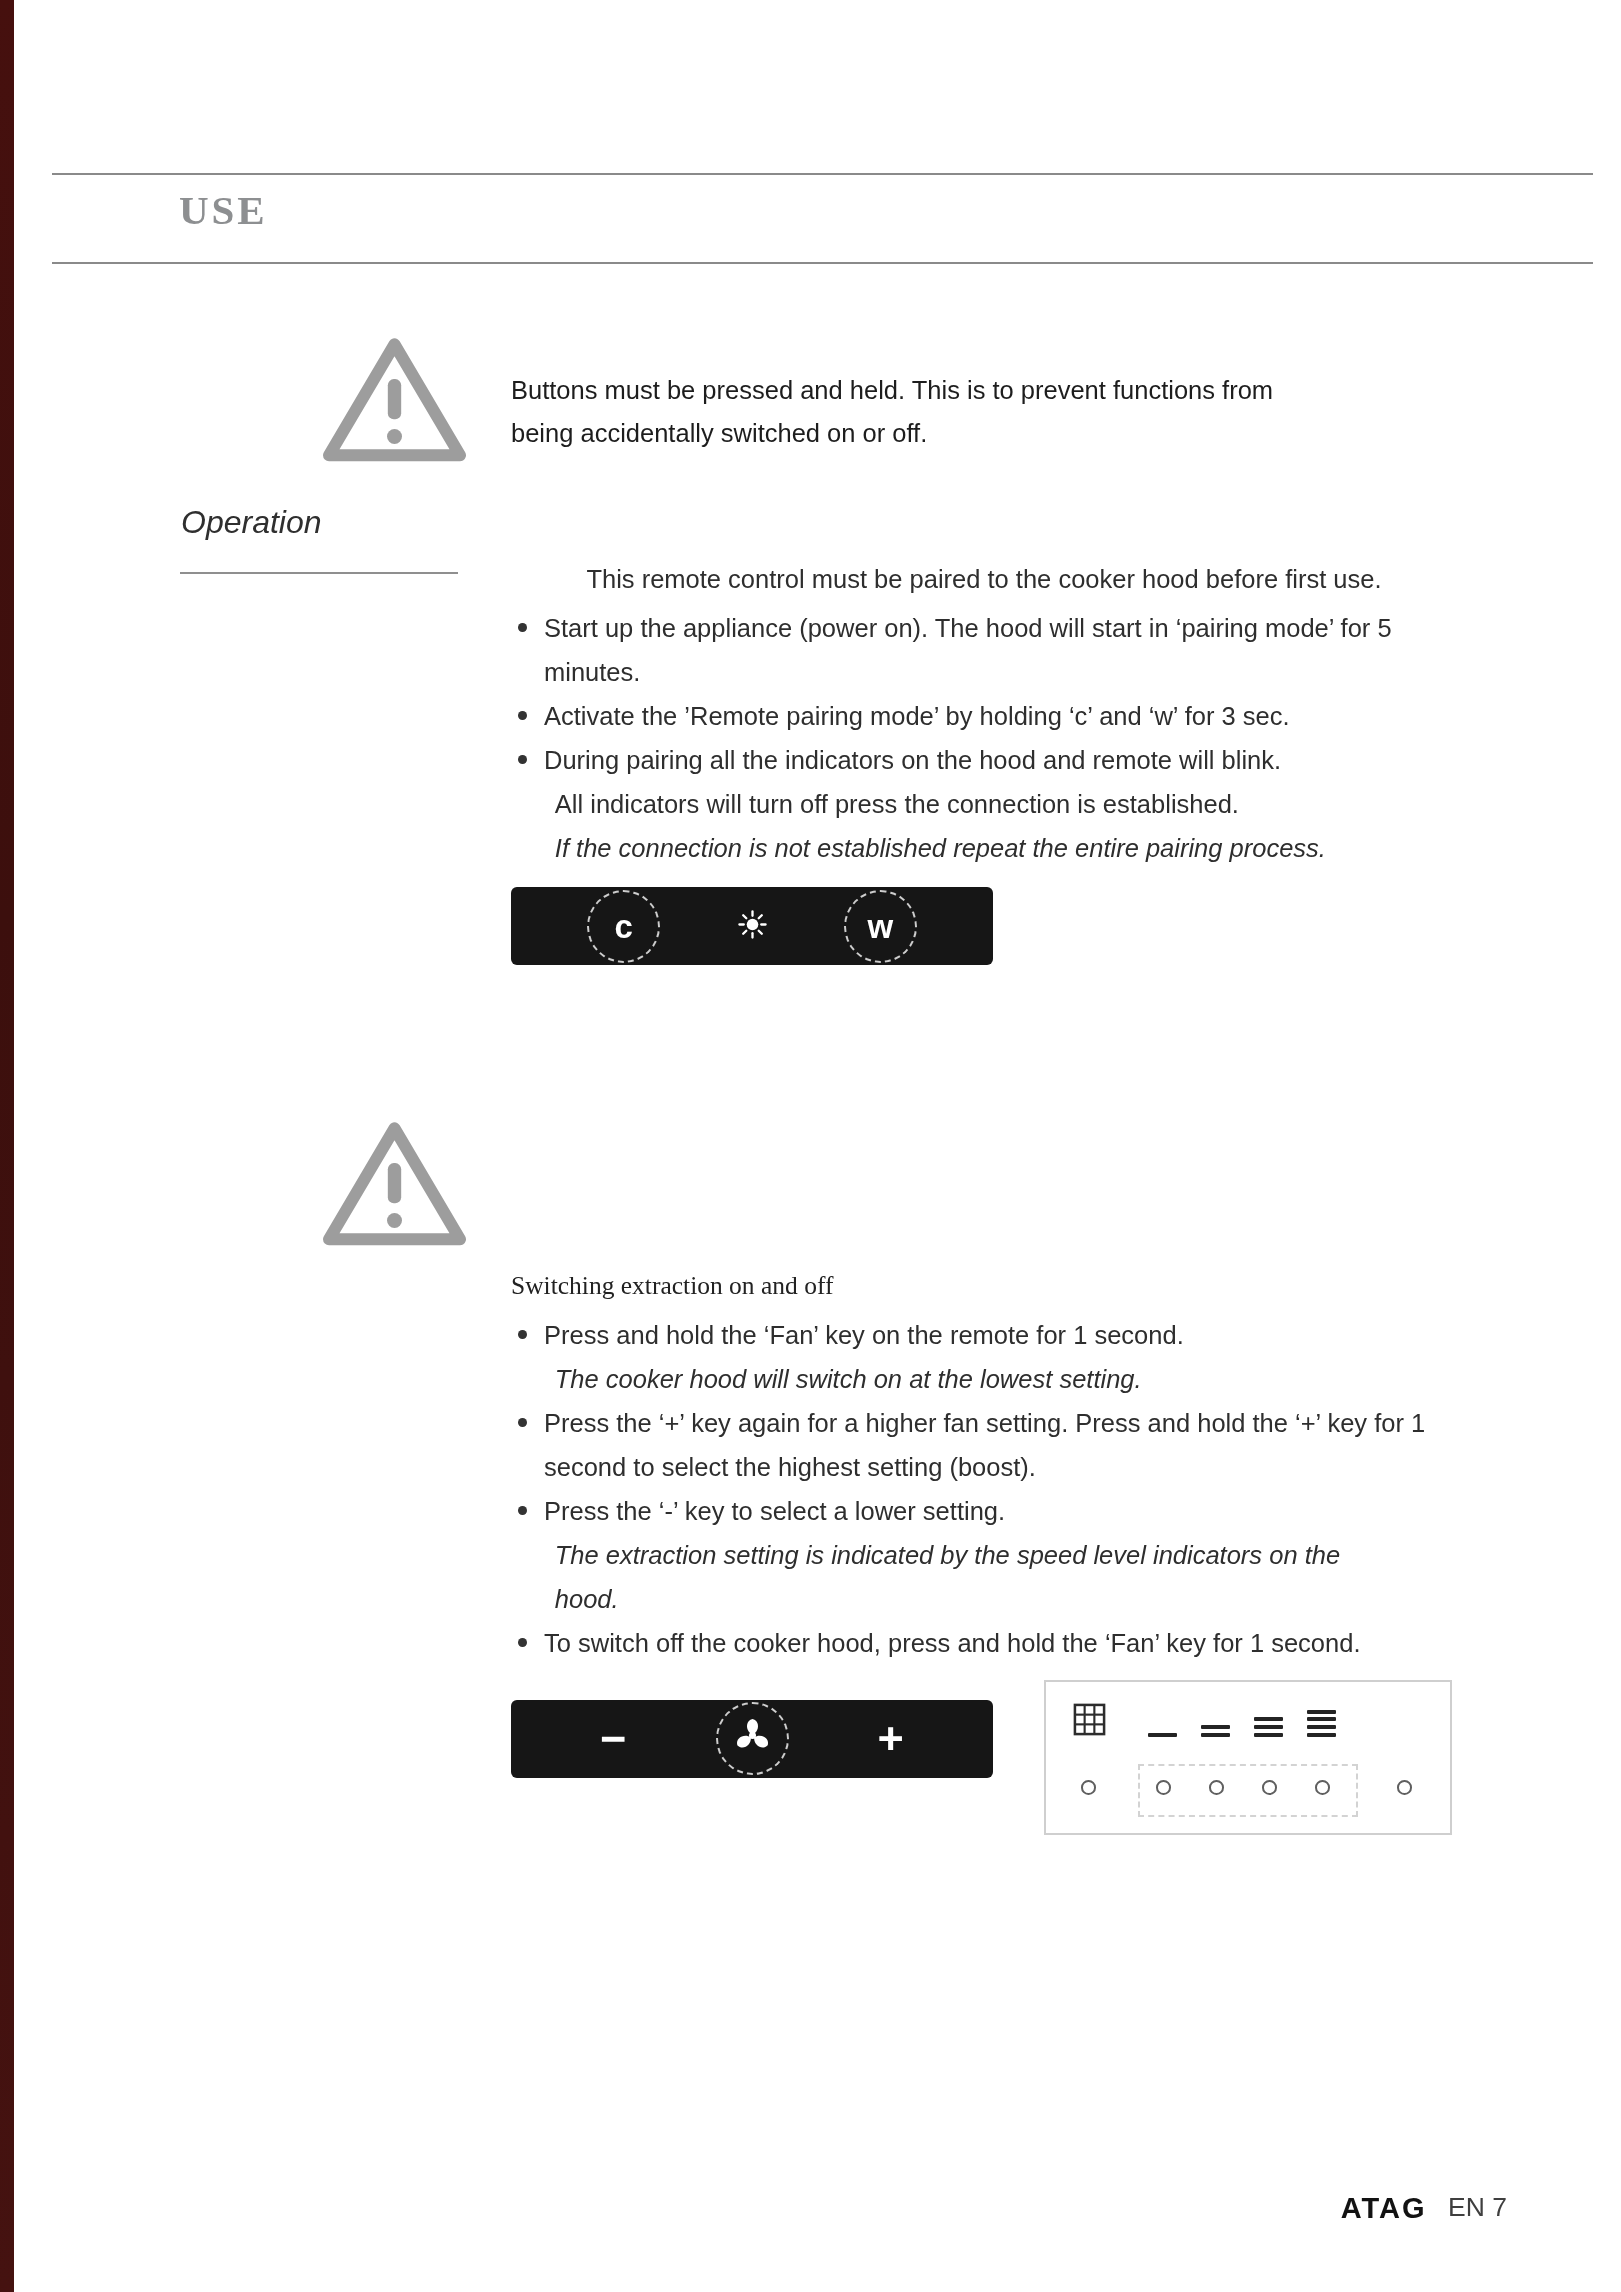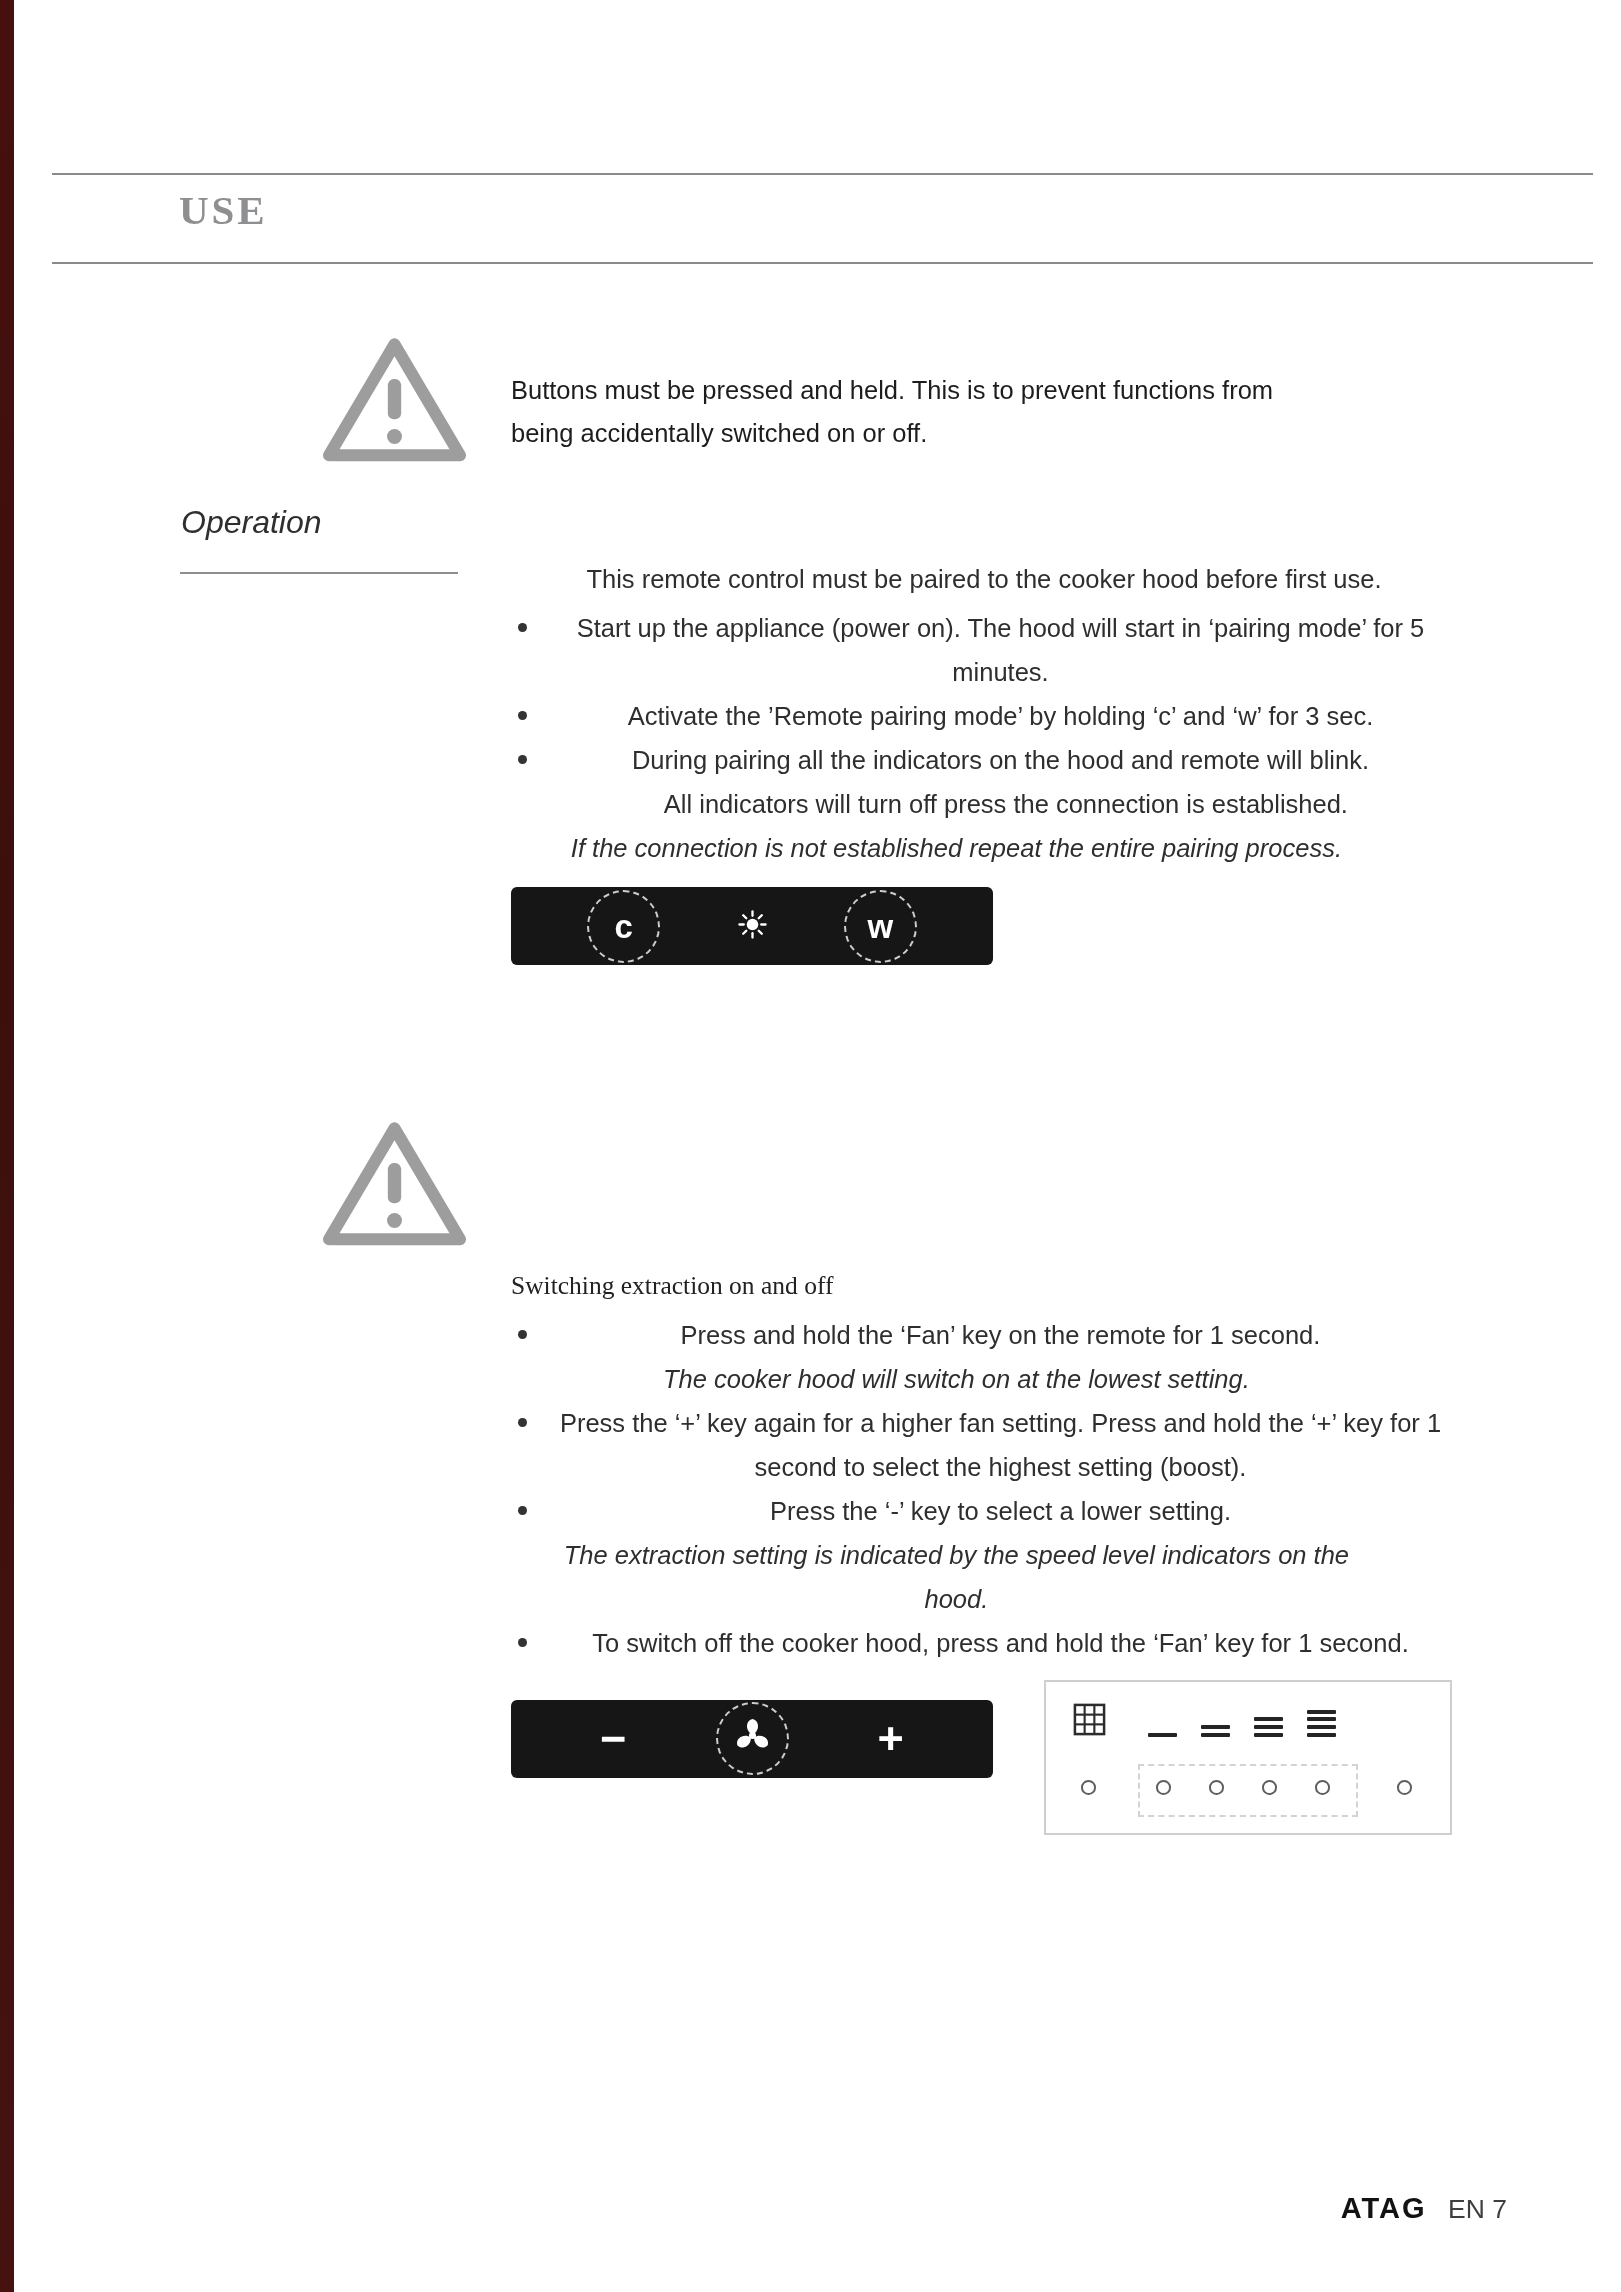--- a/index.html
+++ b/index.html
@@ -50,21 +50,21 @@
   .col { position:absolute; left:511px; width:946px; }
   .col-pairing { top:557px; }
   .col-extraction { top:1266px; }
 
   .serif-sub {
     font-family:"Liberation Serif", serif; font-size:25.5px; color:#222;
     margin:0 0 7.8px 0; line-height:39px;
   }
   .intro { font-size:25.5px; line-height:45px; margin:0; color:#2e2e2e;text-align:center; }
 
-  ul.bullets { list-style:none; margin:3.9px 0 0 0; padding:0;text-align:center; }
+  ul.bullets { list-style:none; margin:3.9px 0 0 0; padding:0; }
   ul.bullets li {
     position:relative; padding-left:33px; font-size:25.5px; line-height:44px; color:#2e2e2e;
   }
   ul.bullets li::before {
     content:""; position:absolute; left:6.9px; top:17.6px;
     width:8.8px; height:8.8px; border-radius:50%; background:#333;
   }
   .cont, .it { display:block; padding-left:10.8px; }
   .it { font-style:italic; max-width:814px; }
 
@@ -97,21 +97,21 @@
     position:absolute; left:92px; top:82px; width:220px; height:53px;
     border:2.9px dashed #d3d3d3;
   }
   .led {
     position:absolute; top:98px; width:14.7px; height:14.7px; border-radius:50%;
     border:2.9px solid #5f5f5f; background:#fff;
   }
 
   .footer {
     position:absolute; top:2192px; right:114px;
-    display:flex; align-items:flex-end; gap:21.6px;
+    display:flex; align-items:flex-start; gap:21.6px;
   }
   .brand { font-size:29px; font-weight:bold; letter-spacing:2px; color:#121212; }
   .page-label { font-size:26.5px; color:#3f3f3f; }
 </style>
 </head>
 <body>
 
 <div class="page">
 
   <div class="scan-edge"></div>

